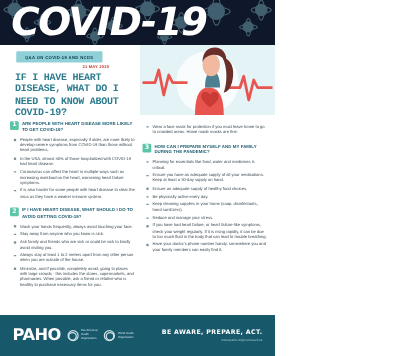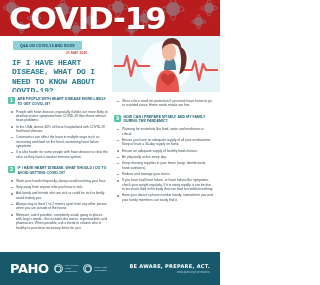--- a/index.html
+++ b/index.html
@@ -14,23 +14,24 @@
     width: 220px; height: 285px;
     background: #ffffff;
     display: flex;
     flex-direction: column;
   }
 
   
   .header {
     position: relative;
     height: 36px;
-    background: #b91c1c;
+    background: #0f172a;
     overflow: hidden;
     flex: none;
+    font-style: italic;
   }
   .virus-field {
     position: absolute; inset: 0;
     opacity: 0.45;
   }
   .virus {
     position: absolute;
     border-radius: 50%;
     background: #7fb9c4;
   }

